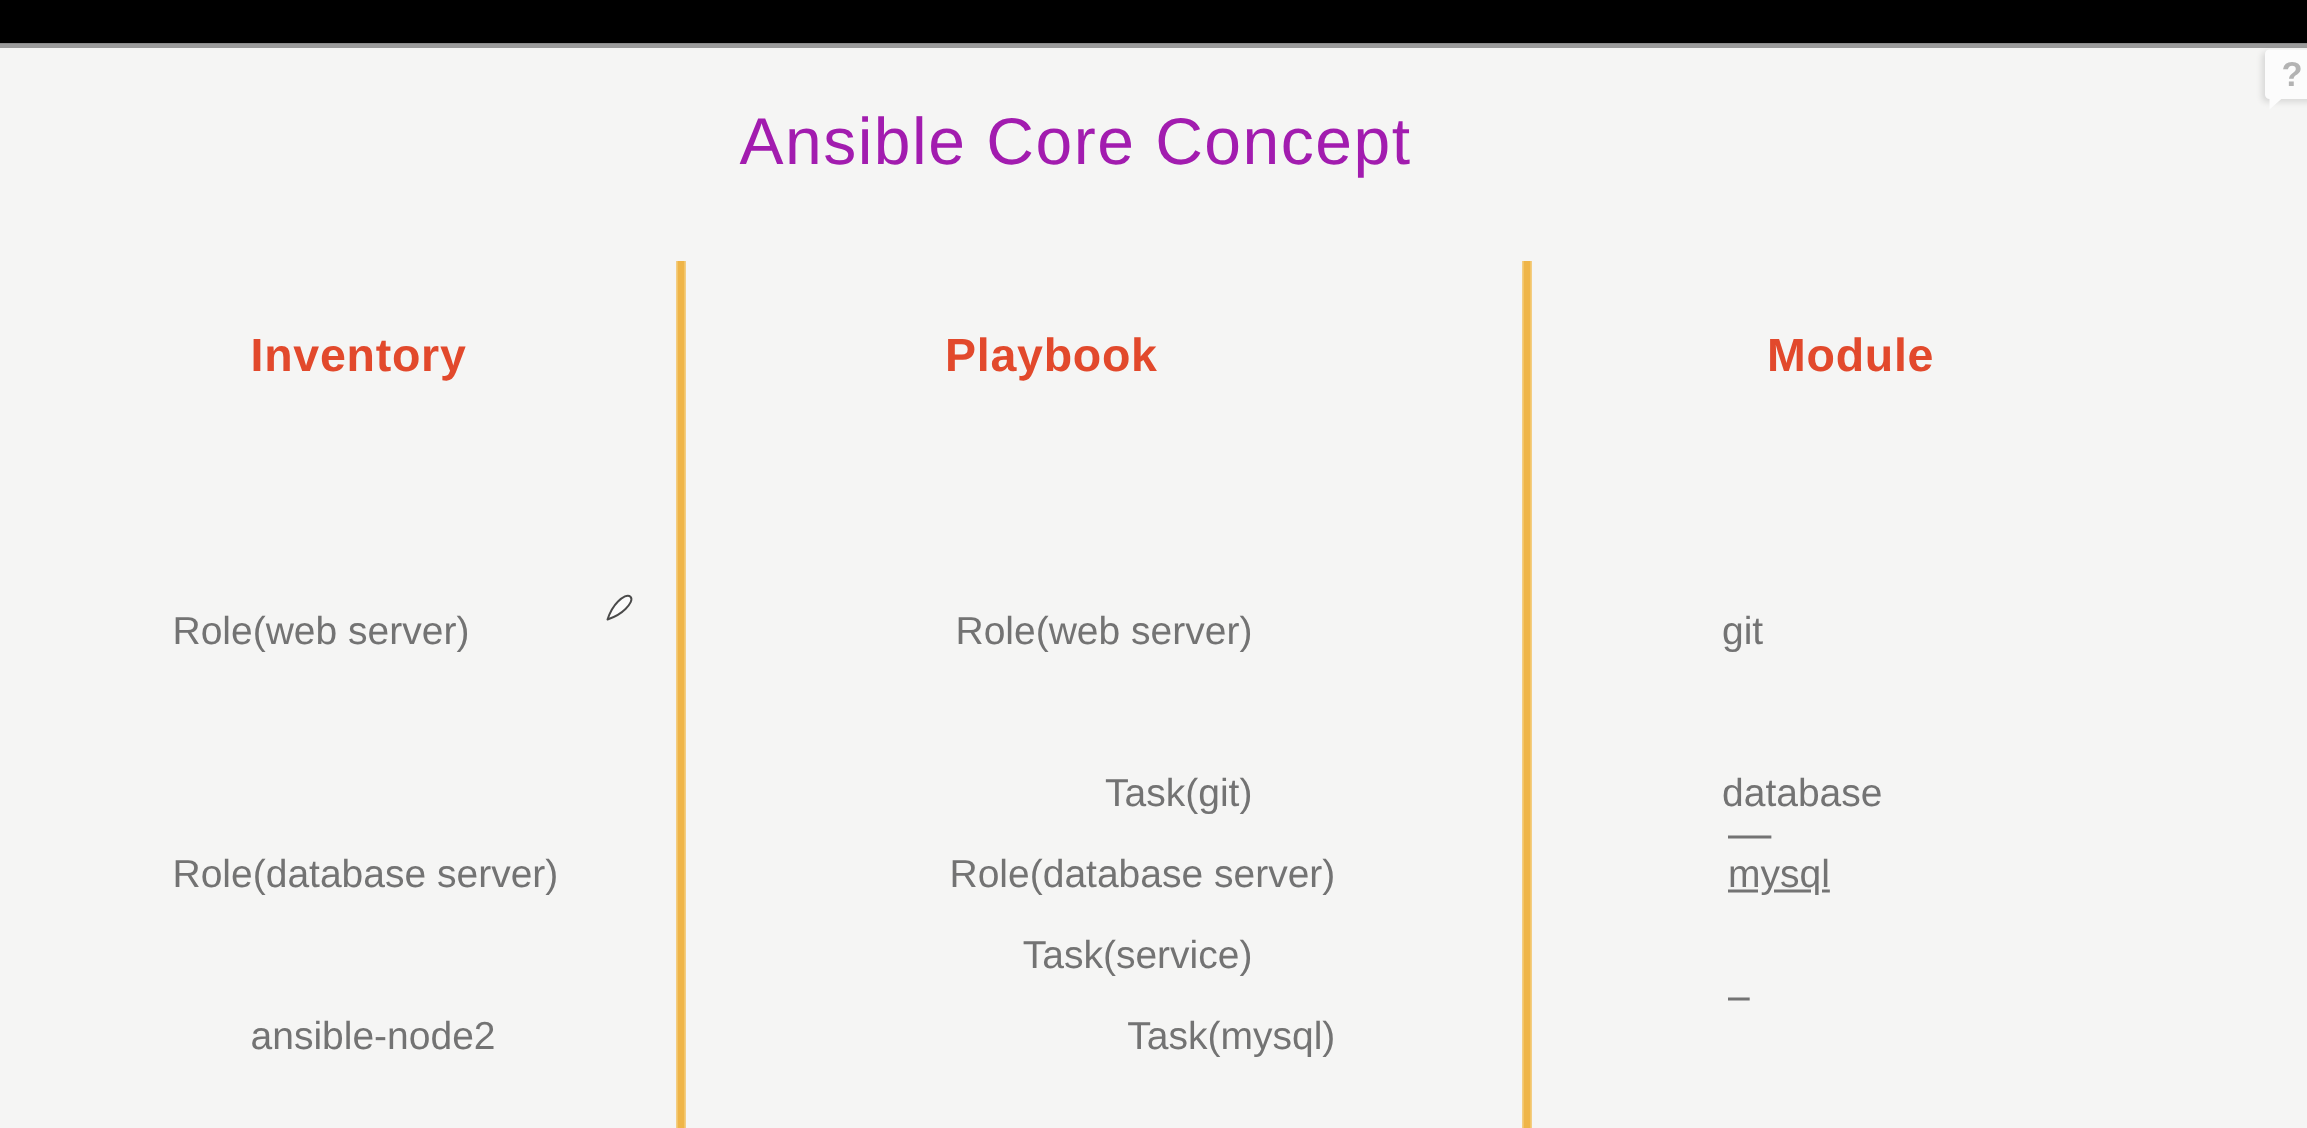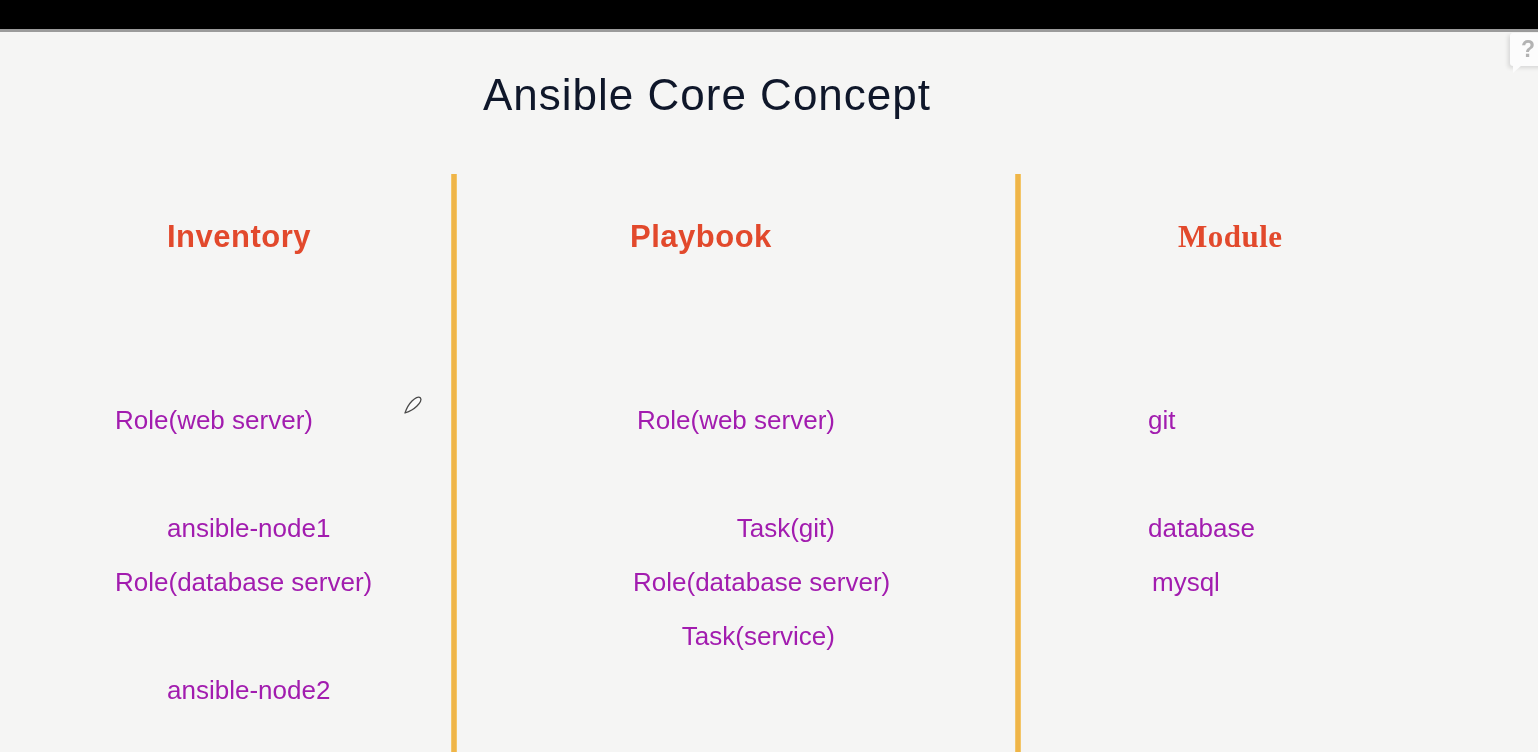--- a/index.html
+++ b/index.html
@@ -47,27 +47,27 @@
   }
   .help-tail {
     position: absolute;
     left: 3px; bottom: -7px;
     width: 0; height: 0;
     border-left: 9px solid #fcfcfc;
     border-bottom: 8px solid transparent;
   }
   .title {
     position: absolute;
-    left: 307px; top: 70px;
+    left: 317px; top: 70px;
     width: 800px;
     text-align: center;
     font-size: 44px;
     font-weight: 500;
     letter-spacing: 1px;
-    color: #0f172a;
+    color: #a21caf;
   }
   .divider {
     position: absolute;
     top: 174px;
     width: 6px;
     height: 578px;
     background: #efb548;
     border-left: 1px solid #f3c568;
     border-right: 1px solid #f3c568;
   }
@@ -75,34 +75,34 @@
   .divider-2 { left: 1015px; }
   .col-header {
     position: absolute;
     font-size: 31px;
     font-weight: bold;
     color: #e2492c;
     letter-spacing: 0.5px;
   }
   .hdr-inventory { left: 167px; top: 219px; }
   .hdr-playbook  { left: 630px; top: 219px; }
-  .hdr-module    { left: 1178px; top: 219px; font-family: Liberation Serif, serif; }
+  .hdr-module    { left: 1178px; top: 219px; }
   .text-block {
     position: absolute;
     font-size: 26px;
     line-height: 36px;
-    color: #a21caf;
+    color: #737373;
     white-space: pre;
   }
   .tb-inv-1 { left: 115px; top: 330px; }
   .tb-inv-2 { left: 115px; top: 492px; }
   .tb-pb-1  { left: 637px; top: 330px; }
   .tb-pb-2  { left: 633px; top: 492px; }
   .tb-mod-1 { left: 1148px; top: 330px; }
-  .tb-mod-2 { left: 1152px; top: 492px; }
+  .tb-mod-2 { left: 1152px; top: 492px; text-decoration: underline; }
   .indent-lg { padding-left: 52px; }
   .indent-sm { padding-left: 24px; text-align: right; }
   .pen-cursor {
     position: absolute;
     left: 402px; top: 392px;
     width: 24px; height: 24px;
   }
 </style>
 </head>
 <body>
@@ -121,34 +121,34 @@
 
   <div class="divider divider-1"></div>
   <div class="divider divider-2"></div>
 
   <div class="col-header hdr-inventory">Inventory</div>
   <div class="col-header hdr-playbook">Playbook</div>
   <div class="col-header hdr-module">Module</div>
 
   <div class="text-block tb-inv-1">
     <div>Role(web server)</div>
-    <div class="indent-lg">ansible-node1</div>
   </div>
   <div class="text-block tb-inv-2">
     <div>Role(database server)</div>
     <div class="indent-lg">ansible-node2</div>
   </div>
 
   <div class="text-block tb-pb-1">
     <div>Role(web server)</div>
     <div class="indent-sm">Task(git)</div>
     <div class="indent-sm">Task(service)</div>
   </div>
   <div class="text-block tb-pb-2">
     <div>Role(database server)</div>
+    <div class="indent-sm">Task(mysql)</div>
   </div>
 
   <div class="text-block tb-mod-1">
     <div>git</div>
     <div>database</div>
   </div>
   <div class="text-block tb-mod-2">
     <div>mysql</div>
   </div>
 

